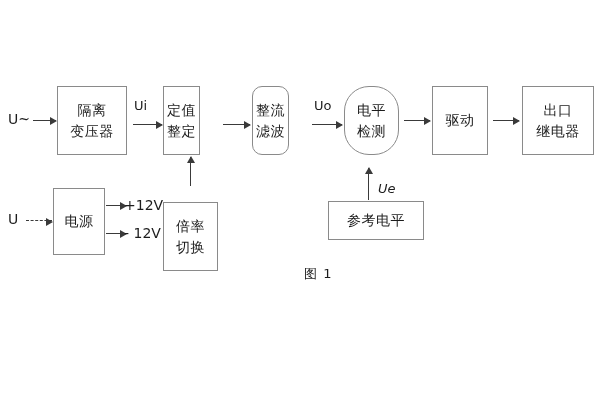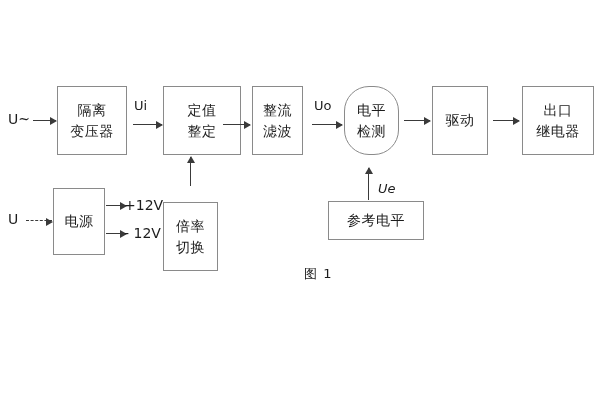--- a/index.html
+++ b/index.html
@@ -102,28 +102,28 @@
   <div class="arrow-h" style="left:33px; top:120px; width:23px;"></div>
 
   <div class="box" style="left:57px; top:86px; width:70px; height:69px;align-items:center;">
     <div class="line">隔离</div>
     <div class="line">变压器</div>
   </div>
 
   <div class="label" style="left:134px; top:99px;">Ui</div>
   <div class="arrow-h" style="left:133px; top:124px; width:29px;"></div>
 
-  <div class="box" style="left:163px; top:86px; width:78px; height:69px;">
+  <div class="box" style="left:163px; top:86px; width:37px; height:69px;">
     <div class="line">定值</div>
     <div class="line">整定</div>
   </div>
 
   <div class="arrow-h" style="left:223px; top:124px; width:27px;"></div>
 
-  <div class="box" style="left:252px; top:86px; width:51px; height:69px;">
+  <div class="box" style="left:252px; top:86px; width:37px; height:69px;border-radius:10px;">
     <div class="line">整流</div>
     <div class="line">滤波</div>
   </div>
 
   <div class="label" style="left:314px; top:99px;text-align:right;">Uo</div>
   <div class="arrow-h" style="left:312px; top:124px; width:30px;"></div>
 
   <div class="box" style="left:344px; top:86px; width:55px; height:69px;border-radius:25px;">
     <div class="line">电平</div>
     <div class="line">检测</div>

